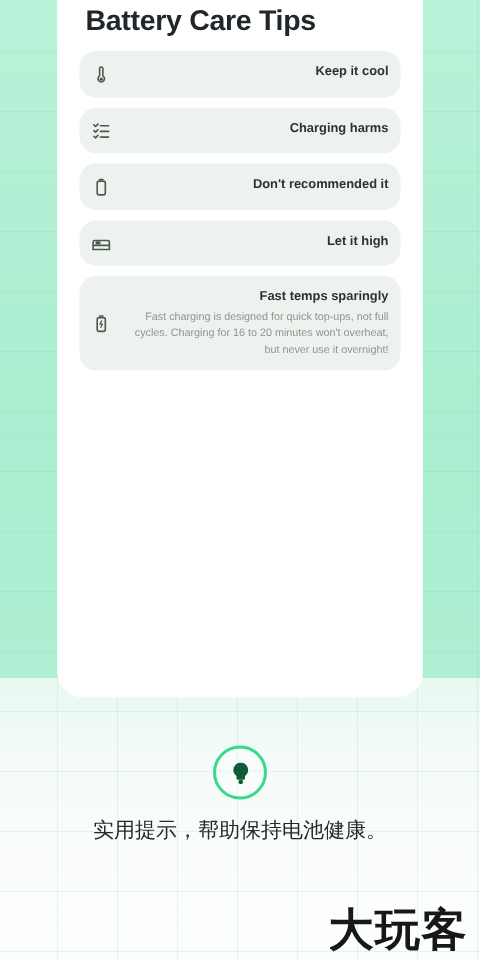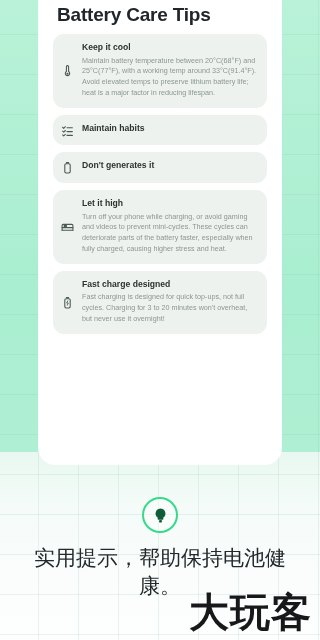--- a/index.html
+++ b/index.html
@@ -68,20 +68,21 @@
     width:214px;
   }
 
   .tip-card {
     position:relative;
     background:#eef2ef;
     border-radius:11px;
     padding:8px 8px 9px 29px;
     margin-bottom:7px;
     overflow:hidden;
+    text-align:right;
   }
 
   .tip-icon {
     position:absolute;
     left:6px;
     top:50%;
     transform:translateY(-50%);
     width:16px; height:16px;
     display:flex;
     align-items:center;
@@ -117,35 +118,35 @@
     display:flex; align-items:center; justify-content:center;
     z-index:6;
   }
   #bulb-badge svg { width:17px; height:17px; display:block; }
 
   
   #caption {
     position:absolute;
     left:24px; right:24px; top:545px;
     text-align:center;
-    font-size:21px;
+    font-size:14px;
     line-height:1.32;
     color:#23292c;
     font-family:"DejaVu Sans", sans-serif;
     z-index:6;
   }
 
   
   #watermark {
     position:absolute;
     right:8px; bottom:4px;
-    font-size:40px;
+    font-size:30px;
     font-weight:700;
     color:#17181a;
-    font-family:Liberation Mono, monospace;
+    font-family:Liberation Serif, serif;
     letter-spacing:1px;
     line-height:1;
     z-index:7;
   }
 </style>
 </head>
 <body>
 
 <div id="screen">
 
@@ -159,70 +160,68 @@
     <div id="tips-list">
 
       <div class="tip-card">
         <span class="tip-icon">
           <svg viewBox="0 0 24 24" fill="none" stroke="currentColor" stroke-width="2" stroke-linecap="round" stroke-linejoin="round">
             <path d="M12 3a2 2 0 0 0-2 2v9a4 4 0 1 0 4 0V5a2 2 0 0 0-2-2z"></path>
             <circle cx="12" cy="18" r="2" fill="currentColor" stroke="none"></circle>
           </svg>
         </span>
         <div class="tip-title">Keep it cool</div>
-        <div class="tip-body">Maintain battery temperature between 20°C(68°F) and 25°C(77°F), with a working temp around 33°C(91.4°F). Avoid elevated temps to preserve lithium battery life; heat is a major factor in reducing lifespan.</div>
       </div>
 
       <div class="tip-card">
         <span class="tip-icon">
           <svg viewBox="0 0 24 24" fill="none" stroke="currentColor" stroke-width="2" stroke-linecap="round" stroke-linejoin="round">
             <path d="M3 6l2 2 3-3"></path>
             <path d="M3 13l2 2 3-3"></path>
             <path d="M3 20l2 2 3-3"></path>
             <line x1="11" y1="7" x2="21" y2="7"></line>
             <line x1="11" y1="14" x2="21" y2="14"></line>
             <line x1="11" y1="21" x2="21" y2="21"></line>
           </svg>
         </span>
-        <div class="tip-title">Maintain habits</div>
+        <div class="tip-title">Charging harms</div>
       </div>
 
       <div class="tip-card">
         <span class="tip-icon">
           <svg viewBox="0 0 24 24" fill="none" stroke="currentColor" stroke-width="2" stroke-linecap="round" stroke-linejoin="round">
             <rect x="7" y="5" width="10" height="17" rx="2.5"></rect>
             <line x1="10" y1="3" x2="14" y2="3"></line>
           </svg>
         </span>
-        <div class="tip-title">Don't generates it</div>
+        <div class="tip-title">Don't recommended it</div>
       </div>
 
       <div class="tip-card">
         <span class="tip-icon">
           <svg viewBox="0 0 24 24" fill="none" stroke="currentColor" stroke-width="2" stroke-linecap="round" stroke-linejoin="round">
             <path d="M2 19v-9a2 2 0 0 1 2-2h16a2 2 0 0 1 2 2v9"></path>
             <path d="M2 14h20"></path>
             <rect x="5" y="9" width="6" height="4" rx="1" fill="currentColor" stroke="none"></rect>
             <path d="M2 19h20"></path>
           </svg>
         </span>
         <div class="tip-title">Let it high</div>
-        <div class="tip-body">Turn off your phone while charging, or avoid gaming and videos to prevent mini-cycles. These cycles can deteriorate parts of the battery faster, especially when fully charged, causing higher stress and heat.</div>
       </div>
 
       <div class="tip-card">
         <span class="tip-icon">
           <svg viewBox="0 0 24 24" fill="none" stroke="currentColor" stroke-width="2" stroke-linecap="round" stroke-linejoin="round">
             <rect x="7" y="5" width="10" height="17" rx="2.5"></rect>
             <line x1="10" y1="3" x2="14" y2="3"></line>
             <path d="M12.5 9l-2 4h3l-2 4" stroke-width="1.6"></path>
           </svg>
         </span>
-        <div class="tip-title">Fast charge designed</div>
-        <div class="tip-body">Fast charging is designed for quick top-ups, not full cycles. Charging for 3 to 20 minutes won't overheat, but never use it overnight!</div>
+        <div class="tip-title">Fast temps sparingly</div>
+        <div class="tip-body">Fast charging is designed for quick top-ups, not full cycles. Charging for 16 to 20 minutes won't overheat, but never use it overnight!</div>
       </div>
 
     </div>
   </div>
 
   <div id="bulb-badge">
     <span>
       <svg viewBox="0 0 24 24" fill="#0f5c38">
         <path d="M12 2a7 7 0 0 0-4 12.7V17a1 1 0 0 0 1 1h6a1 1 0 0 0 1-1v-2.3A7 7 0 0 0 12 2z"></path>
         <rect x="10" y="18.4" width="4" height="3.6" rx="1.2"></rect>

